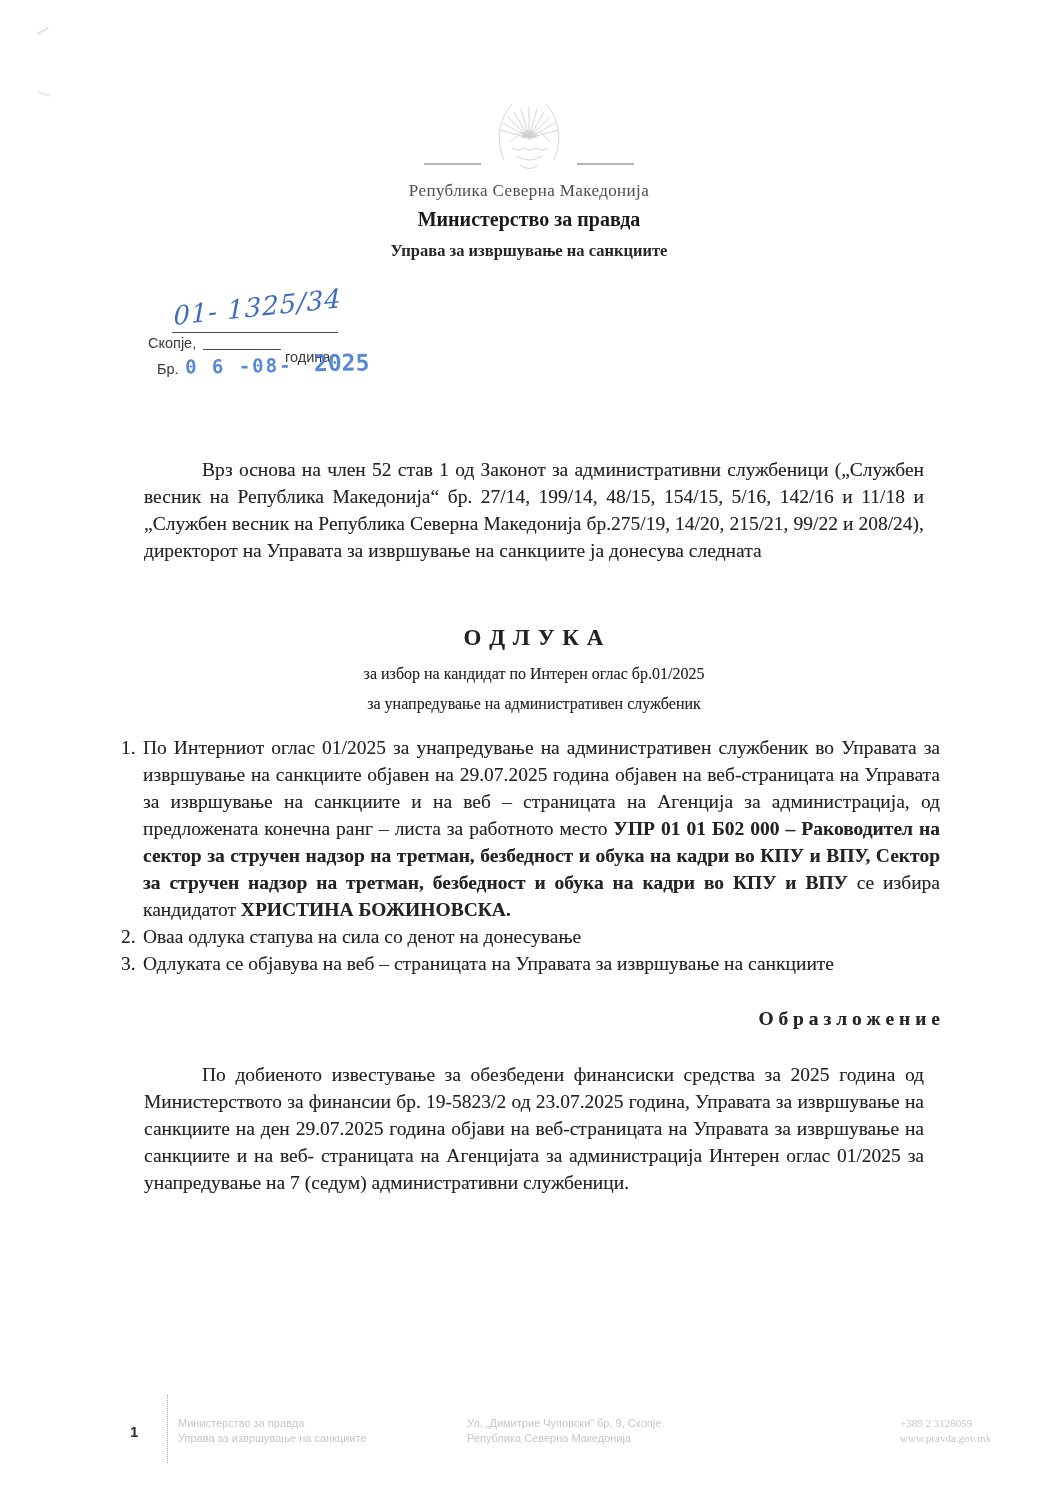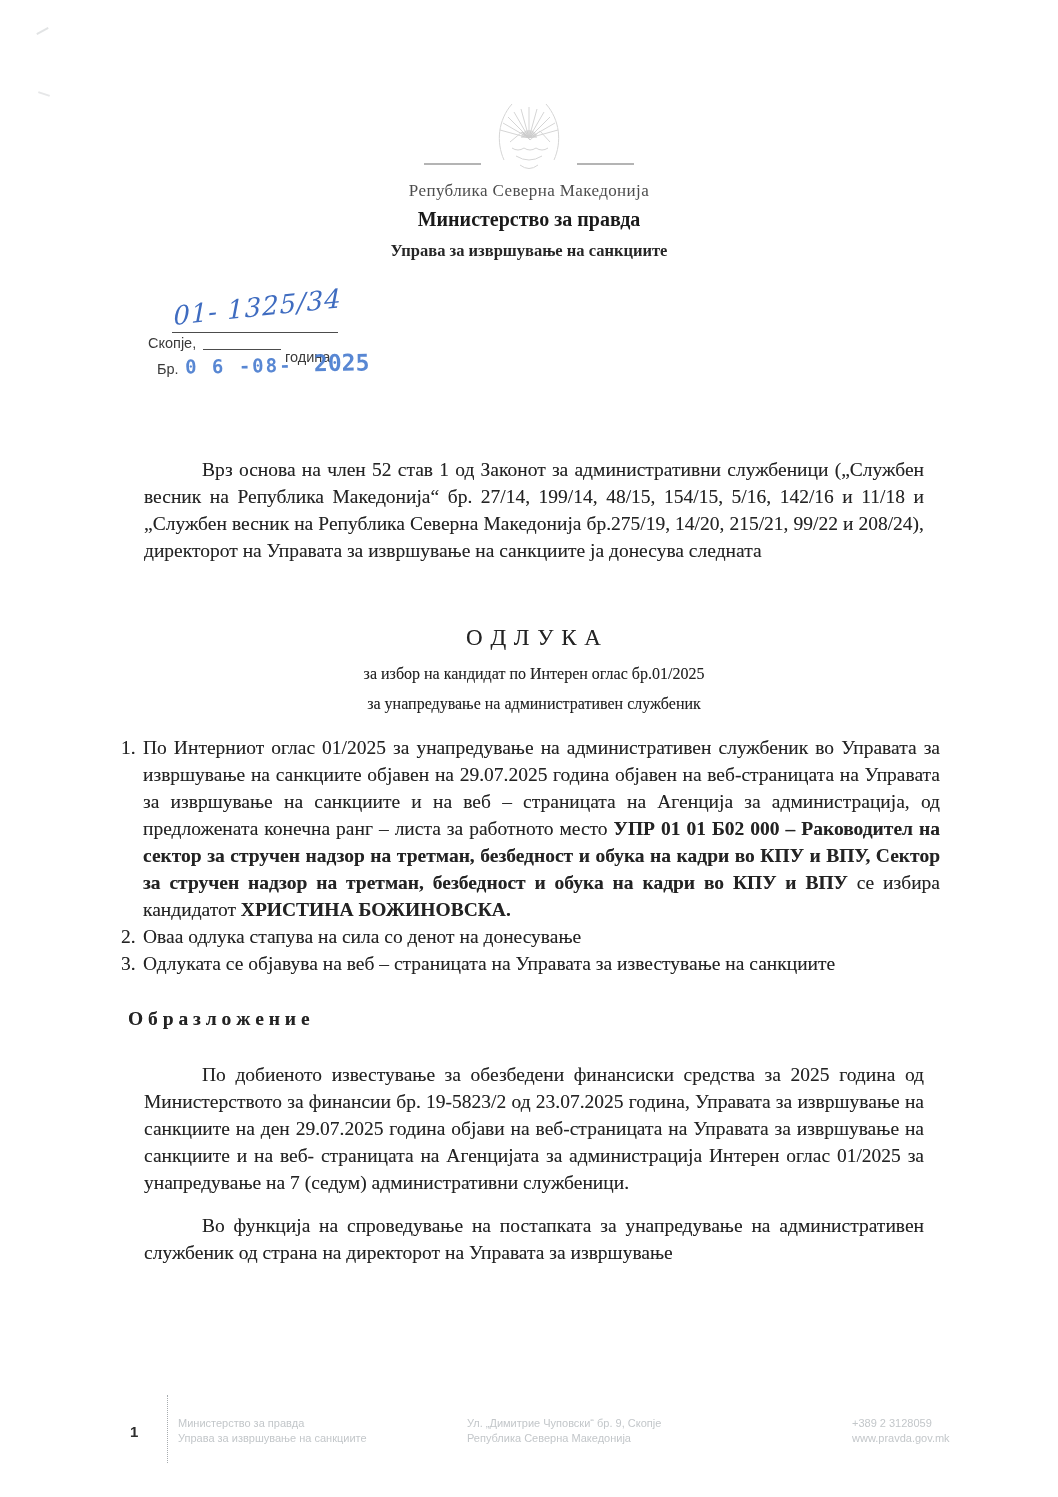--- a/index.html
+++ b/index.html
@@ -57,44 +57,44 @@
 
   
   main {
     margin:70px 0 0 128px; width:812px;
     font-size:19.5px; line-height:27px;
     text-align:justify;
     color:#232323;
     text-shadow:0 0 .5px rgba(30,30,30,.35);
   }
   p.indent { text-indent:58px; margin:16px; }
-  .decision-title { text-align:center; font-weight:normal; font-size:23px; margin:60px 0 8px; letter-spacing:1px; }
+  .decision-title { text-align:center; font-weight:bold; font-size:23px; margin:60px 0 8px; letter-spacing:1px; }
   .subtitle { text-align:center; font-size:16px; line-height:30px; }
   ol.decision-list { list-style:none; margin:15px 0 0; padding:0; }
   ol.decision-list li { display:flex; margin-left:-7px; }
   ol.decision-list .num { width:22px; flex:none; }
   ol.decision-list .li-text { flex:1; text-align:justify; }
-  .explanation-heading { text-align:left; font-size:19.5px; font-weight:bold; margin:28px 0 29px; }
+  .explanation-heading { text-align:right; font-size:19.5px; font-weight:bold; margin:28px 0 29px; }
 
   
   .pagenum {
     position:absolute; left:130px; top:1423px;
     font-family:"Liberation Sans", sans-serif; font-weight:bold;
     font-size:15px; color:#2e2e2e;
   }
   .fdivider { position:absolute; left:167px; top:1395px; height:68px; border-left:1.5px dotted #a7acaf; }
   .fcol {
     position:absolute; top:1416px;
     font-family:"Liberation Sans", sans-serif;
     font-size:11px; line-height:15px; color:#c3c7ca;
     white-space:nowrap;
   }
   .fcol.fleft { left:178px; }
   .fcol.fcenter { left:467px; }
-  .fcol.fright { left:852px; }
+  .fcol.fright { left:900px;font-family:Liberation Serif, serif; }
 </style>
 </head>
 <body>
 
 <div class="page">
 
   <div class="artifact a1"></div>
   <div class="artifact a2"></div>
 
   <header>
@@ -150,27 +150,26 @@
       <li>
         <span class="num">1.</span>
         <span class="li-text"><span>По Интерниот оглас 01/2025 за унапредување на административен службеник во Управата за извршување на санкциите објавен на 29.07.2025 година објавен на веб-страницата на Управата за извршување на санкциите и на веб – страницата на Агенција за администрација, од предложената конечна ранг – листа за работното место </span><b>УПР 01 01 Б02 000 – Раководител на сектор за стручен надзор на третман, безбедност и обука на кадри во КПУ и ВПУ, Сектор за стручен надзор на третман, безбедност и обука на кадри во КПУ и ВПУ</b><span> се избира кандидатот </span><b>ХРИСТИНА БОЖИНОВСКА.</b></span>
       </li>
       <li>
         <span class="num">2.</span>
         <span class="li-text">Оваа одлука стапува на сила со денот на донесување</span>
       </li>
       <li>
         <span class="num">3.</span>
-        <span class="li-text">Одлуката се објавува на веб – страницата на Управата за известување на санкциите</span>
+        <span class="li-text">Одлуката се објавува на веб – страницата на Управата за извршување на санкциите</span>
       </li>
     </ol>
 
     <h2 class="explanation-heading">О б р а з л о ж е н и е</h2>
     <p class="indent">По добиеното известување за обезбедени финансиски средства за 2025 година од Министерството за финансии бр. 19-5823/2 од 23.07.2025 година, Управата за извршување на санкциите на ден 29.07.2025 година објави на веб-страницата на Управата за извршување на санкциите и на веб- страницата на Агенцијата за администрација Интерен оглас 01/2025 за унапредување на 7 (седум) административни службеници.</p>
-    <p class="indent">Во функција на спроведување на постапката за унапредување на административен службеник од страна на директорот на Управата за извршување</p>
   </main>
 
   <div class="pagenum">1</div>
   <div class="fdivider"></div>
   <div class="fcol fleft">
     <div>Министерство за правда</div>
     <div>Управа за извршување на санкциите</div>
   </div>
   <div class="fcol fcenter">
     <div>Ул. „Димитрие Чуповски“ бр. 9, Скопје</div>

